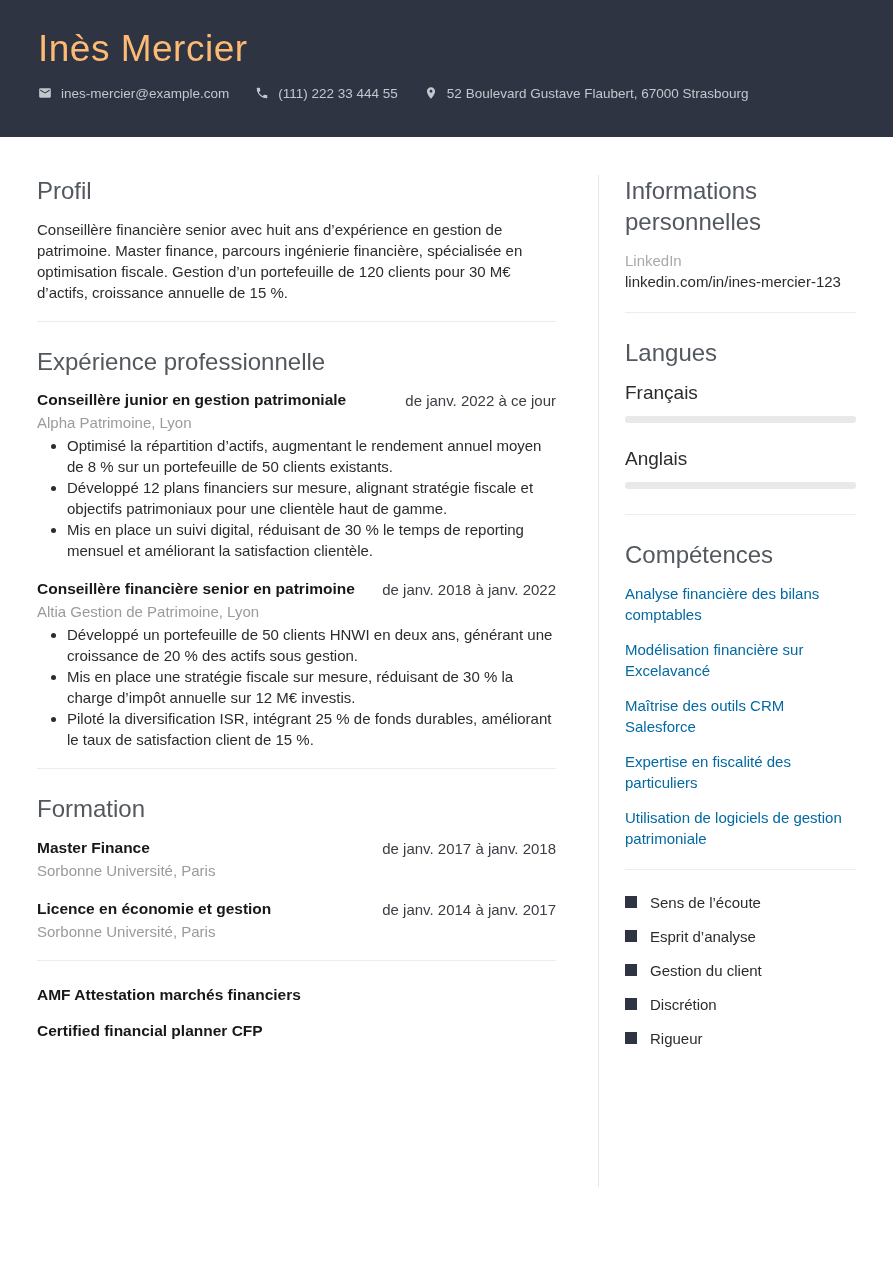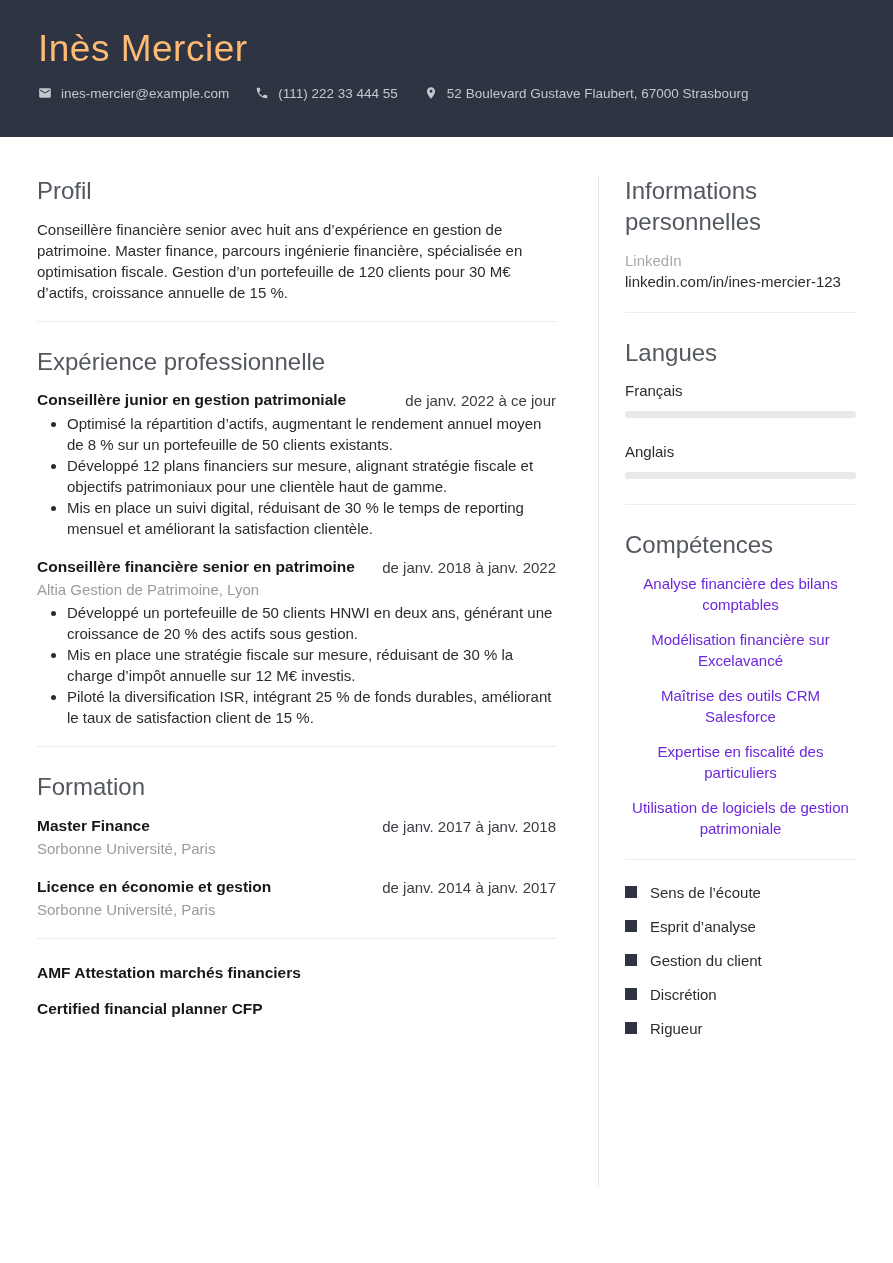--- a/index.html
+++ b/index.html
@@ -108,35 +108,34 @@
     font-weight: 700;
     color: #17181a;
     line-height: 1.35;
     margin-bottom: 16px;
   }
 
   
   .info-label { font-size: 15px; color: #a9a9a9; line-height: 1.4; }
   .info-value { font-size: 15px; color: #2c2c2c; line-height: 1.4; }
   .lang-item { margin-bottom: 25px; }
-  .lang-name { font-size: 15px; color: #2c2c2c; margin-bottom: 12px; }
+  .lang-name { font-size: 19px; color: #2c2c2c; margin-bottom: 12px; }
   .lang-bar {
     height: 7px;
     background: #e9e9e9;
     border-radius: 3px;
     overflow: hidden;
     position: relative;
   }
   .lang-fill { position: absolute; left: 0; top: 0; bottom: 0; background: #2e3442; }
   .skill-item {
     font-size: 15px;
-    color: #6d28d9;
+    color: #0369a1;
     line-height: 1.4;
     margin-bottom: 14px;
-    text-align: center;
   }
   .quality-item {
     display: flex;
     align-items: center;
     margin-bottom: 17px;
     font-size: 15px;
     color: #2c2c2c;
   }
   .quality-square {
     width: 12px;
@@ -192,20 +191,21 @@
       <hr class="rule">
 
       <section>
         <h2 class="section-title">Expérience professionnelle</h2>
 
         <div class="entry">
           <div class="entry-head">
             <div class="entry-role">Conseillère junior en gestion patrimoniale</div>
             <div class="entry-dates">de janv. 2022 à ce jour</div>
           </div>
+          <div class="entry-org">Alpha Patrimoine, Lyon</div>
           <ul class="bullets">
             <li>Optimisé la répartition d’actifs, augmentant le rendement annuel moyen de 8 % sur un portefeuille de 50 clients existants.</li>
             <li>Développé 12 plans financiers sur mesure, alignant stratégie fiscale et objectifs patrimoniaux pour une clientèle haut de gamme.</li>
             <li>Mis en place un suivi digital, réduisant de 30 % le temps de reporting mensuel et améliorant la satisfaction clientèle.</li>
           </ul>
         </div>
 
         <div class="entry">
           <div class="entry-head">
             <div class="entry-role">Conseillère financière senior en patrimoine</div>

